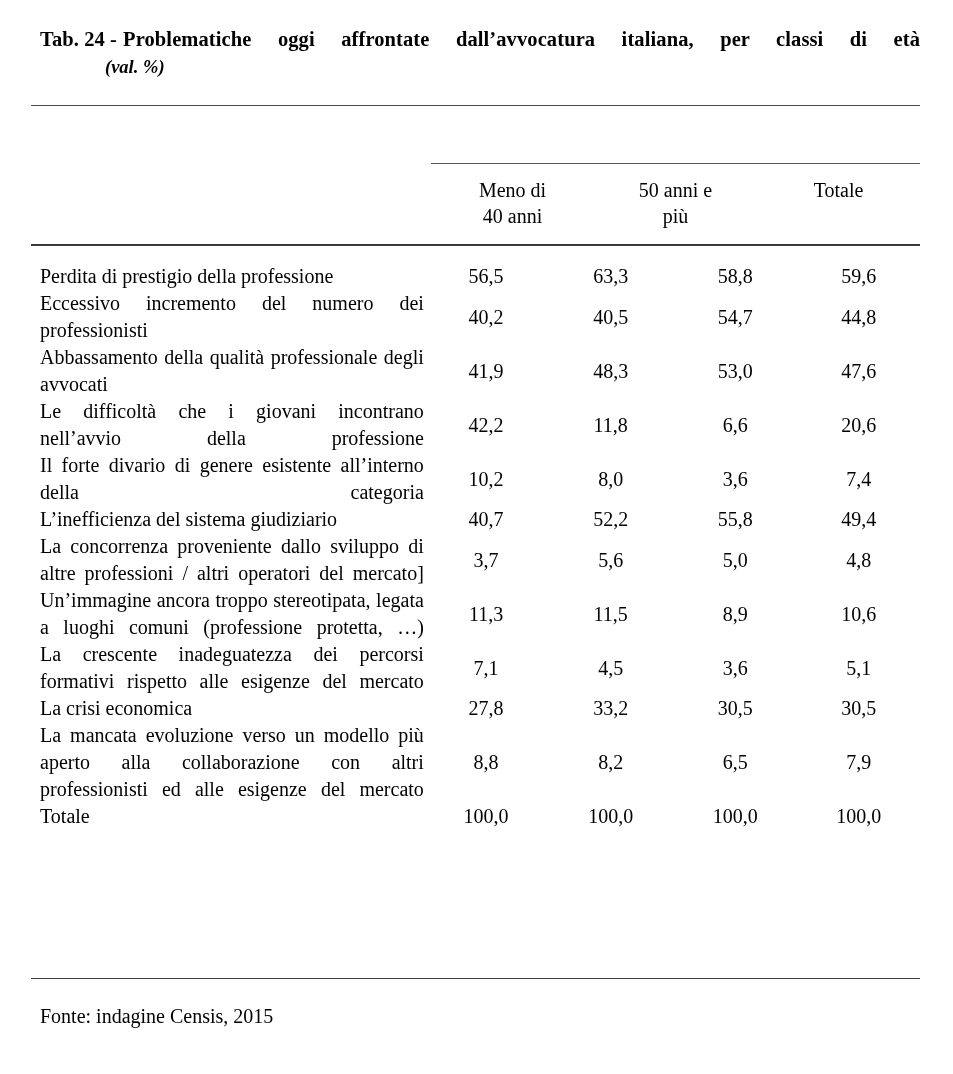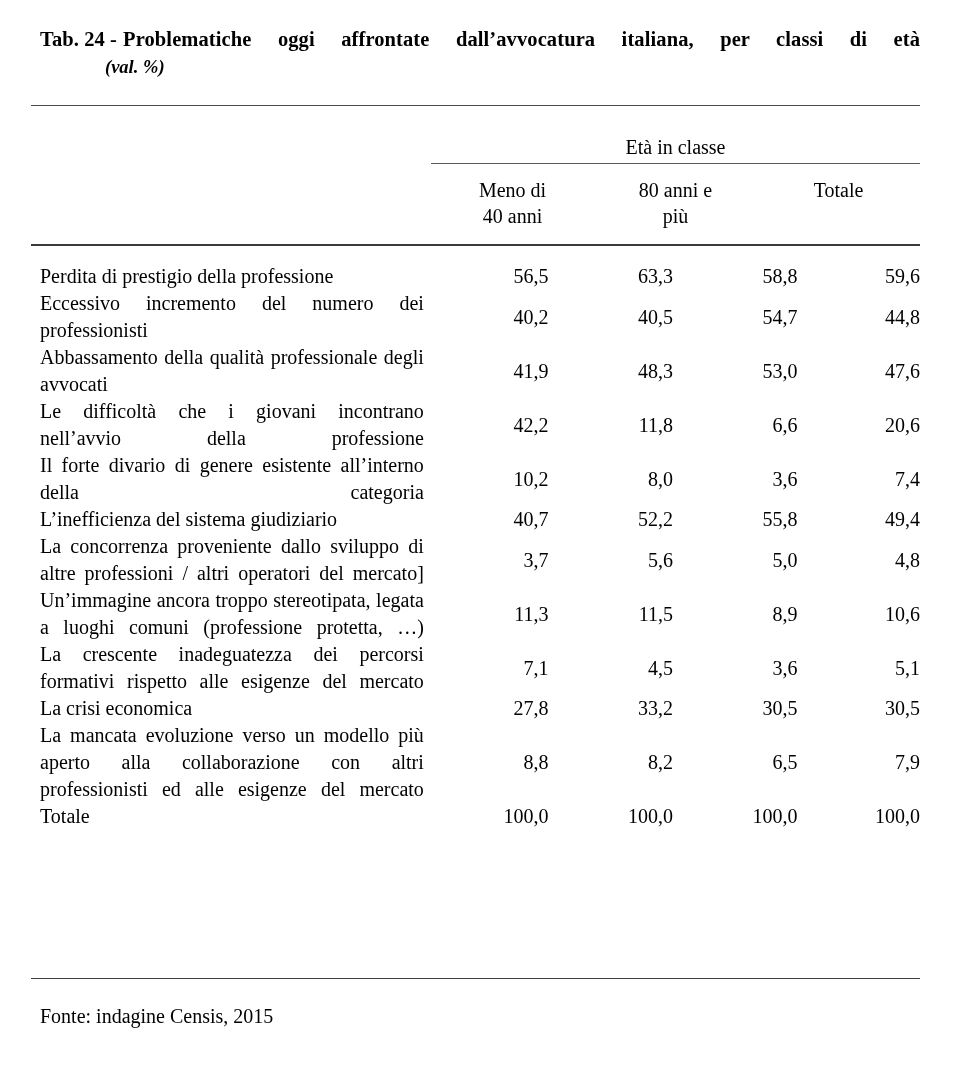--- a/index.html
+++ b/index.html
@@ -120,21 +120,21 @@
     padding-right: 0;
     hyphens: none;
   }
   td.lbl.noj {
     text-align: left;
     text-align-last: left;
     margin-left: 31px;
   }
   td.val {
     width: 122px;
-    text-align: right;
+    text-align: center;
     white-space: nowrap;
   }
   td.val.last { width: 120px; }
 
   
   .source {
     position: absolute;
     left: 40px;
     top: 1003px;
     font-size: 20px;
@@ -149,31 +149,30 @@
   <div class="title-block">
     <div class="title-line">
       <span class="title-label">Tab. 24 -</span>
       <span class="title-text">Problematiche oggi affrontate dall’avvocatura italiana, per classi di età</span>
     </div>
     <div class="title-sub">(val. %)</div>
   </div>
 
   <div class="rule rule-top"></div>
 
-  <div class="group-head">Età in classe</div>
 
   <div class="rule rule-head-span"></div>
 
   <div class="col-heads">
     <div class="col-head">
       <span class="ch-l1">Meno di</span>
       <span class="ch-l2">40 anni</span>
     </div>
     <div class="col-head">
-      <span class="ch-l1">80 anni e</span>
+      <span class="ch-l1">50 anni e</span>
       <span class="ch-l2">più</span>
     </div>
     <div class="col-head">
       <span class="ch-l1">Totale</span>
       <span class="ch-l2"></span>
     </div>
   </div>
 
   <div class="rule rule-head-bot"></div>
 

